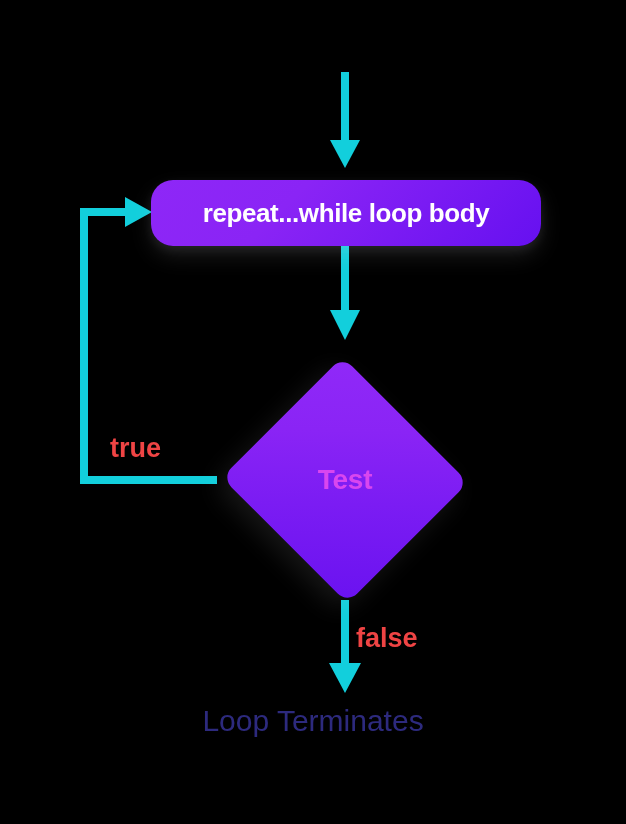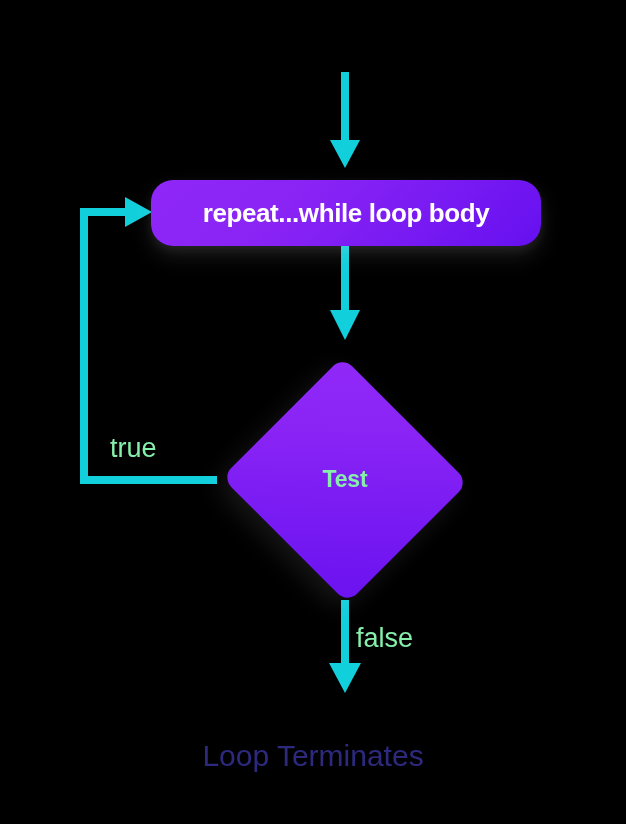--- a/index.html
+++ b/index.html
@@ -72,50 +72,49 @@
   .decision-label {
     position: absolute;
     left: 0;
     top: 0;
     width: 260px;
     height: 250px;
     display: flex;
     flex-direction: column;
     align-items: center;
     justify-content: center;
-    color: #86efac;
-    font-size: 23px;
+    color: #d946ef;
+    font-size: 28px;
     font-weight: bold;
     line-height: 1.65;
     letter-spacing: -0.2px;
     pointer-events: none;
   }
 
   
   .edge-label {
     position: absolute;
-    color: #86efac;
+    color: #ef4444;
     font-size: 27px;
-    font-weight: normal;
+    font-weight: bold;
     white-space: nowrap;
   }
   #label-true  { left: 110px; top: 433px; }
   #label-false { left: 356px; top: 623px; }
 
   .terminal-text {
     position: absolute;
     left: 0;
     top: 704px;
     width: 626px;
     text-align: center;
     color: #2D2A7E;
     font-size: 30px;
     font-weight: normal;
     white-space: nowrap;
-    margin-top: 35px;
   }
 </style>
 </head>
 <body>
 
 <div id="canvas">
 
   <svg id="flow-svg" viewBox="0 0 626 824">
 
     <g>

